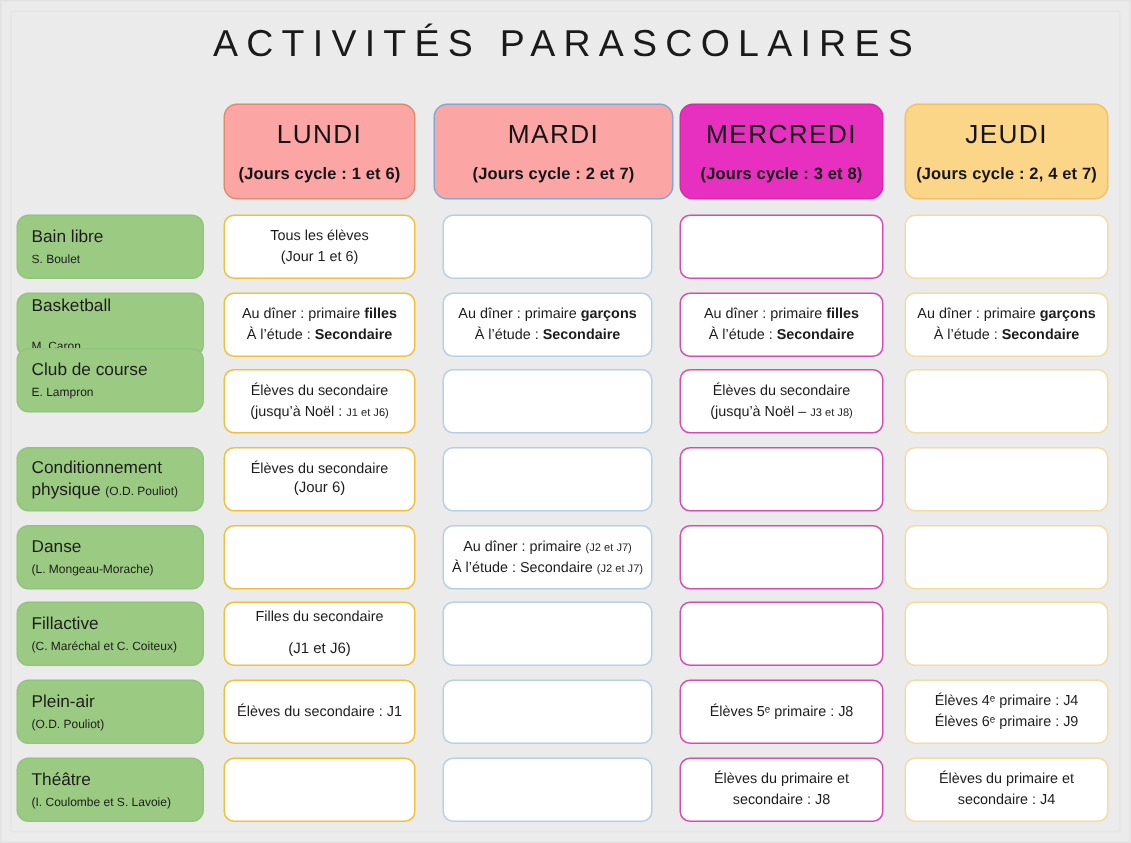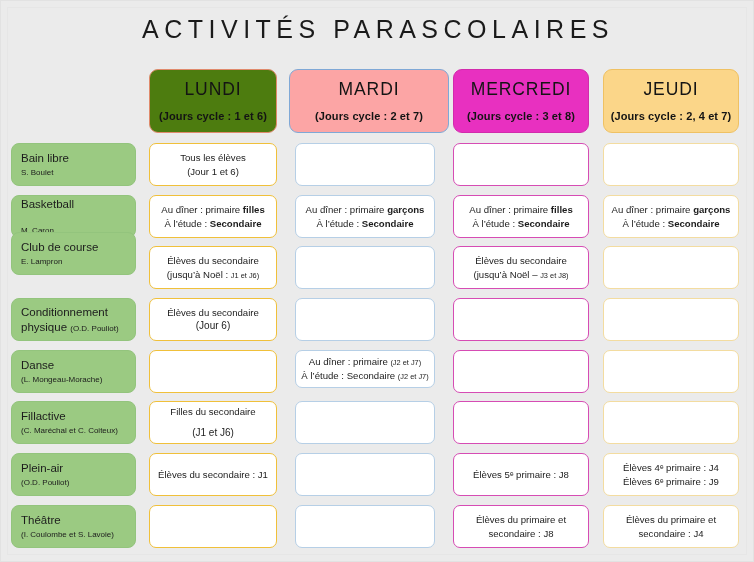--- a/index.html
+++ b/index.html
@@ -138,21 +138,21 @@
 </style>
 </head>
 <body>
 
 <div class="poster">
   <div class="inner-frame"></div>
 
   <div class="title">ACTIVITÉS PARASCOLAIRES</div>
 
   <div id="day-headers">
-      <div class="day-head" style="left: 148px; width: 128px; background: #4d7c0f; border: 1px solid rgb(224, 138, 108); text-align: center;">
+      <div class="day-head" style="left: 148px; width: 128px; background: #fca5a5; border: 1px solid rgb(224, 138, 108); text-align: center;">
         <div class="day-name">LUNDI</div>
         <div class="day-cycle">(Jours cycle : 1 et 6)</div>
       </div>
       <div class="day-head" style="left: 288px; width: 160px; background: #fca5a5; border: 1px solid rgb(127, 168, 214);">
         <div class="day-name">MARDI</div>
         <div class="day-cycle">(Jours cycle : 2 et 7)</div>
       </div>
       <div class="day-head" style="left: 452px; width: 136px; background: rgb(232, 48, 192); border: 1px solid rgb(210, 43, 172);">
         <div class="day-name">MERCREDI</div>
         <div class="day-cycle">(Jours cycle : 3 et 8)</div>
@@ -230,21 +230,21 @@
       </div>
       <div class="cell" style="left: 602px; width: 136px; top: 245px; height: 43px; border-color: rgb(243, 220, 160);"></div>
       <div class="cell" style="left: 148px; width: 128px; top: 297px; height: 43px; border-color: rgb(240, 192, 58);">
         <div class="line">Élèves du secondaire</div>
         <div class="line sm">(Jour 6)</div>
       </div>
       <div class="cell" style="left: 294px; width: 140px; top: 297px; height: 43px; border-color: rgb(182, 207, 230);"></div>
       <div class="cell" style="left: 452px; width: 136px; top: 297px; height: 43px; border-color: rgb(214, 76, 180);"></div>
       <div class="cell" style="left: 602px; width: 136px; top: 297px; height: 43px; border-color: rgb(243, 220, 160);"></div>
       <div class="cell" style="left: 148px; width: 128px; top: 349px; height: 43px; border-color: rgb(240, 192, 58);"></div>
-      <div class="cell" style="left: 294px; width: 140px; top: 349px; height: 38px; border-color: rgb(182, 207, 230);">
+      <div class="cell" style="left: 294px; width: 140px; top: 349px; height: 43px; border-color: rgb(182, 207, 230);">
         <div class="line">Au dîner : primaire <span class="tiny">(J2 et J7)</span></div>
         <div class="line">À l’étude : Secondaire <span class="tiny">(J2 et J7)</span></div>
       </div>
       <div class="cell" style="left: 452px; width: 136px; top: 349px; height: 43px; border-color: rgb(214, 76, 180);"></div>
       <div class="cell" style="left: 602px; width: 136px; top: 349px; height: 43px; border-color: rgb(243, 220, 160);"></div>
       <div class="cell" style="left: 148px; width: 128px; top: 400px; height: 43px; border-color: rgb(240, 192, 58); gap: 8px;">
         <div class="line">Filles du secondaire</div>
         <div class="line sm">(J1 et J6)</div>
       </div>
       <div class="cell" style="left: 294px; width: 140px; top: 400px; height: 43px; border-color: rgb(182, 207, 230);"></div>

